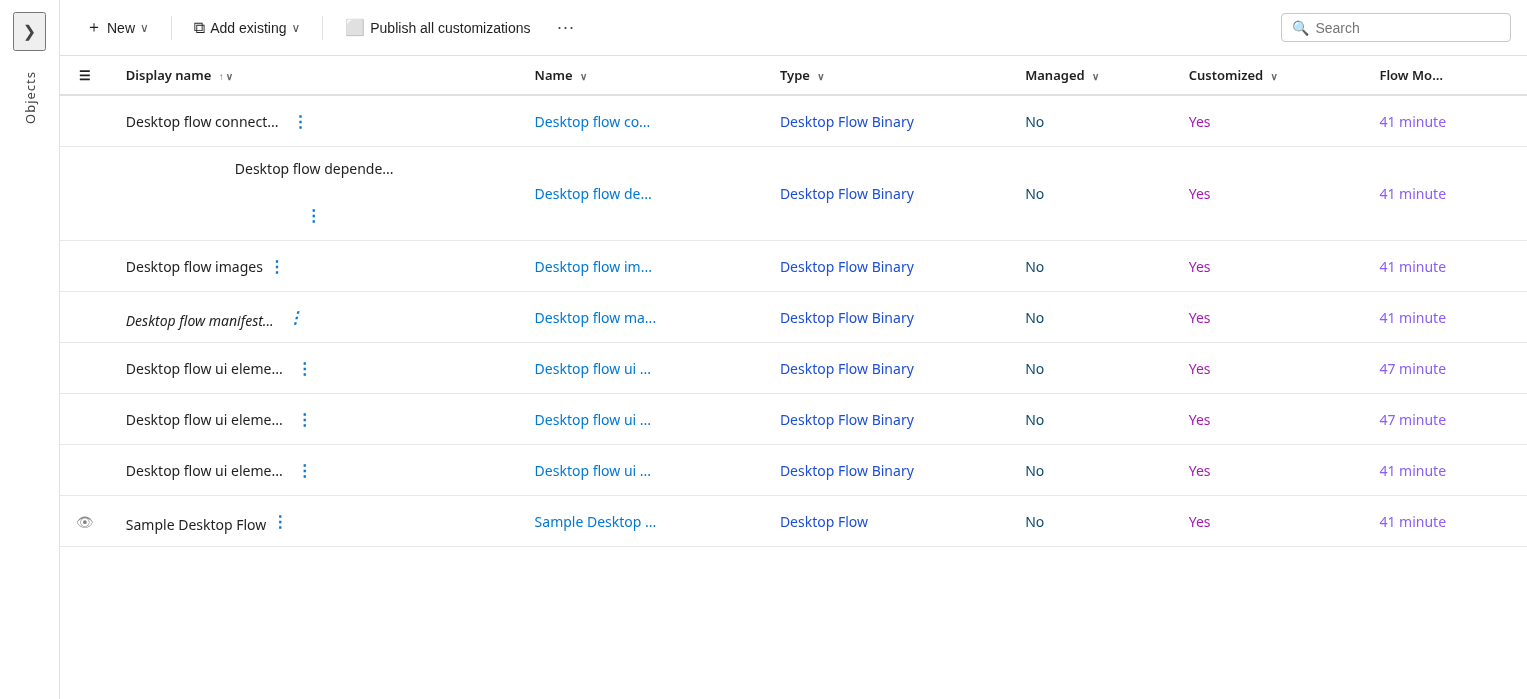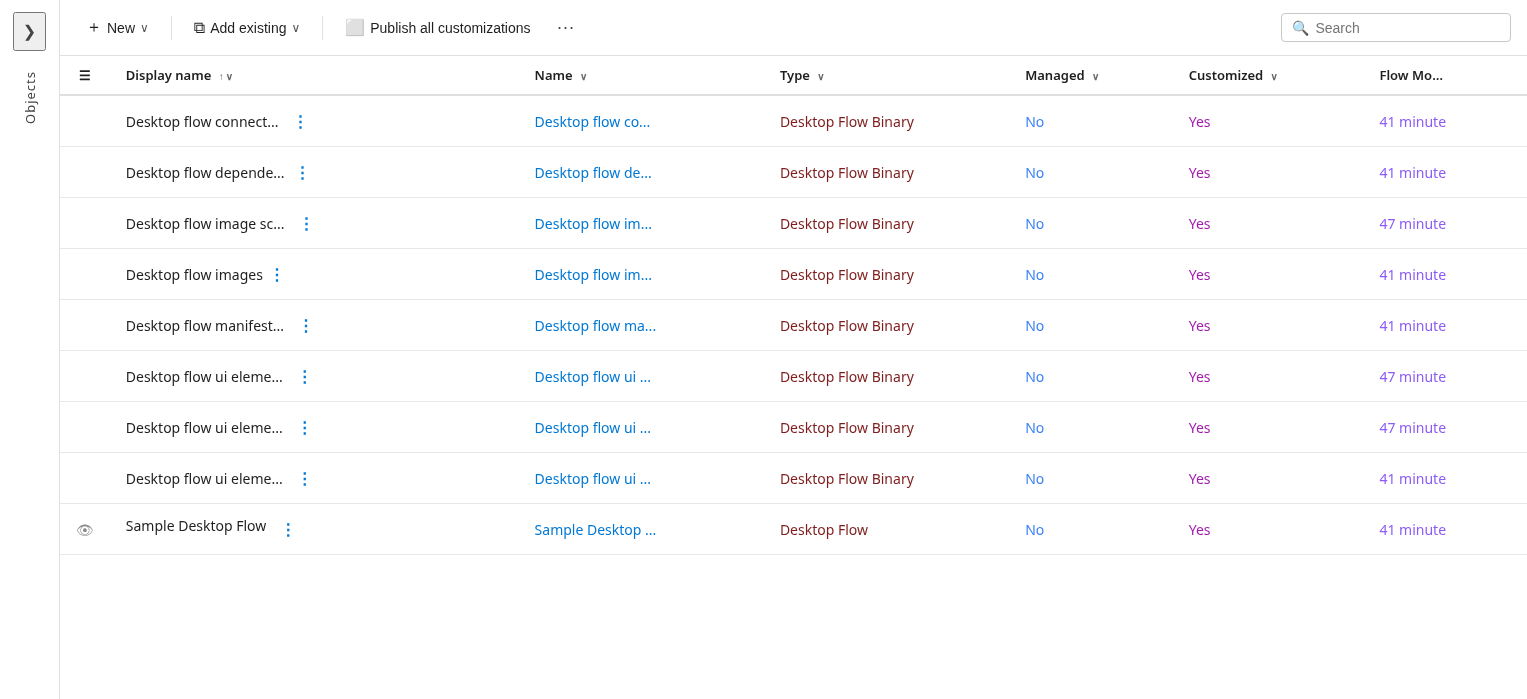--- a/index.html
+++ b/index.html
@@ -30,22 +30,22 @@
     .table-container { flex: 1; overflow-y: auto; }
     table { width: 100%; border-collapse: collapse; }
     thead tr { border-bottom: 2px solid #e0e0e0; }
     th { padding: 10px 16px; text-align: left; font-weight: 600; font-size: 13px; color: #1f1f1f; white-space: nowrap; user-select: none; }
     th .sort-icons { display: inline-flex; gap: 2px; margin-left: 4px; }
     th .sort-arrow { font-size: 10px; color: #666; }
     tbody tr { border-bottom: 1px solid #e8e8e8; }
     td { padding: 12px 16px; font-size: 14px; vertical-align: middle; }
     td.display-name { font-weight: 400; color: #1f1f1f; }
     td.name-col { color: #0078d4; }
-    td.type-col { color: #7f1d1d; }
-    td.managed-col { color: #3b82f6; }
+    td.type-col { color: #1d4ed8; }
+    td.managed-col { color: #0c4a6e; }
     td.customized-col { color: #a21caf; }
     td.last-mod-col { color: #8b5cf6; }
     .row-menu { color: #0078d4; cursor: pointer; font-size: 16px; padding: 2px 6px; font-weight: bold; letter-spacing: 1px; display: inline-block; }
     .row-icon { color: #888; font-size: 14px; }
     .th-checkbox { width: 40px; }
     .col-icon { width: 36px; text-align: center; }
     .col-display-name { min-width: 300px; }
     .col-name { min-width: 180px; }
     .col-type { min-width: 180px; }
     .col-managed { min-width: 120px; }
@@ -144,57 +144,45 @@
                 <span class="row-menu">⋮</span>
               </td>
               <td class="name-col col-name">Desktop flow co...</td>
               <td class="type-col col-type">Desktop Flow Binary</td>
               <td class="managed-col col-managed">No</td>
               <td class="customized-col col-customized">Yes</td>
               <td class="last-mod-col col-lastmod">41 minute</td>
             </tr>
             <tr>
               <td class="col-icon"></td>
-              <td class="display-name col-display-name" style="display: flex; align-items: center; gap: 4px;">
+              <td class="display-name col-display-name" style="display: flex; align-items: center; gap: 24px; flex-direction: column;">
                 <span>Desktop flow depende...</span>
                 <span class="row-menu">⋮</span>
               </td>
               <td class="name-col col-name">Desktop flow de...</td>
               <td class="type-col col-type">Desktop Flow Binary</td>
               <td class="managed-col col-managed">No</td>
               <td class="customized-col col-customized">Yes</td>
               <td class="last-mod-col col-lastmod">41 minute</td>
-            </tr>
-            <tr>
-              <td class="col-icon"></td>
-              <td class="display-name col-display-name" style="display: flex; align-items: center; gap: 8px;">
-                <span>Desktop flow image sc...</span>
-                <span class="row-menu">⋮</span>
-              </td>
-              <td class="name-col col-name">Desktop flow im...</td>
-              <td class="type-col col-type">Desktop Flow Binary</td>
-              <td class="managed-col col-managed">No</td>
-              <td class="customized-col col-customized">Yes</td>
-              <td class="last-mod-col col-lastmod">47 minute</td>
             </tr>
             <tr>
               <td class="col-icon"></td>
               <td class="display-name col-display-name" style="display: flex; align-items: center; gap: 0;">
                 <span>Desktop flow images</span>
                 <span class="row-menu">⋮</span>
               </td>
               <td class="name-col col-name">Desktop flow im...</td>
               <td class="type-col col-type">Desktop Flow Binary</td>
               <td class="managed-col col-managed">No</td>
               <td class="customized-col col-customized">Yes</td>
               <td class="last-mod-col col-lastmod">41 minute</td>
             </tr>
             <tr>
               <td class="col-icon"></td>
-              <td class="display-name col-display-name" style="display: flex; align-items: center; gap: 8px;">
+              <td class="display-name col-display-name" style="display: flex; align-items: flex-end; gap: 8px; font-style: italic;">
                 <span>Desktop flow manifest...</span>
                 <span class="row-menu">⋮</span>
               </td>
               <td class="name-col col-name">Desktop flow ma...</td>
               <td class="type-col col-type">Desktop Flow Binary</td>
               <td class="managed-col col-managed">No</td>
               <td class="customized-col col-customized">Yes</td>
               <td class="last-mod-col col-lastmod">41 minute</td>
             </tr>
             <tr>
@@ -228,21 +216,21 @@
                 <span class="row-menu">⋮</span>
               </td>
               <td class="name-col col-name">Desktop flow ui ...</td>
               <td class="type-col col-type">Desktop Flow Binary</td>
               <td class="managed-col col-managed">No</td>
               <td class="customized-col col-customized">Yes</td>
               <td class="last-mod-col col-lastmod">41 minute</td>
             </tr>
             <tr>
               <td class="col-icon"><span class="row-icon">👁</span></td>
-              <td class="display-name col-display-name" style="display: flex; align-items: flex-start; gap: 8px;">
+              <td class="display-name col-display-name" style="display: flex; align-items: flex-end; ">
                 <span>Sample Desktop Flow</span>
                 <span class="row-menu">⋮</span>
               </td>
               <td class="name-col col-name">Sample Desktop ...</td>
               <td class="type-col col-type">Desktop Flow</td>
               <td class="managed-col col-managed">No</td>
               <td class="customized-col col-customized">Yes</td>
               <td class="last-mod-col col-lastmod">41 minute</td>
             </tr>
           </tbody>

